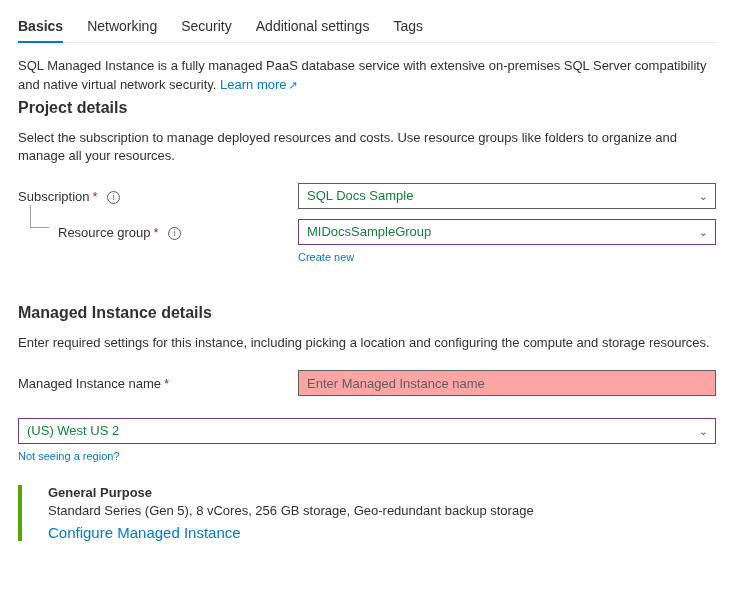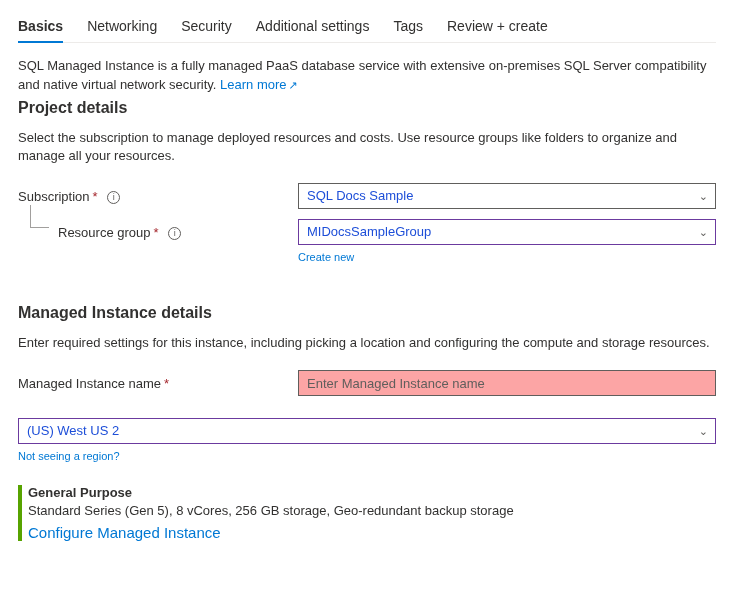--- a/index.html
+++ b/index.html
@@ -112,21 +112,21 @@
       width: 100%;
     }
     .select {
       width: 100%;
       padding: 5px 28px 5px 8px;
       font-size: 13px;
       border: 1px solid #605e5c;
       background: #fff;
       cursor: pointer;
       font-family: inherit;
-      color: #1d4ed8;
+      color: #15803d;
       height: 26px;
       line-height: 14px;
     }
     .select.highlighted {
       border-color: #6b3a9f;
     }
     .chevron {
       position: absolute;
       right: 8px;
       top: 50%;
@@ -149,21 +149,21 @@
     }
     .below-link {
       color: #0078d4;
       font-size: 11px;
       margin-top: 6px;
       display: inline-block;
       cursor: pointer;
     }
     .compute-block {
       border-left: 4px solid #57a300;
-      padding-left: 6px;
+      padding-left: 26px;
     }
     .compute-title {
       font-weight: 600;
       font-size: 13px;
       margin-bottom: 2px;
     }
     .compute-desc {
       font-size: 13px;
       line-height: 1.4;
       margin-bottom: 4px;
@@ -186,21 +186,20 @@
   </style>
 </head>
 <body>
 
 <div class="tabs">
   <div class="tab active">Basics</div>
   <div class="tab">Networking</div>
   <div class="tab">Security</div>
   <div class="tab">Additional settings</div>
   <div class="tab">Tags</div>
-  <div class="tab">Review + create</div>
 </div>
 
 <div class="description">
   <span>SQL Managed Instance is a fully managed PaaS database service with extensive on-premises SQL Server compatibility and native virtual network security. </span><a class="link"><span>Learn more</span><span class="ext-icon">↗</span></a>
 </div>
 
 <div class="section-heading">Project details</div>
 <div class="section-desc">Select the subscription to manage deployed resources and costs. Use resource groups like folders to organize and manage all your resources.</div>
 
 <div class="form-row">

